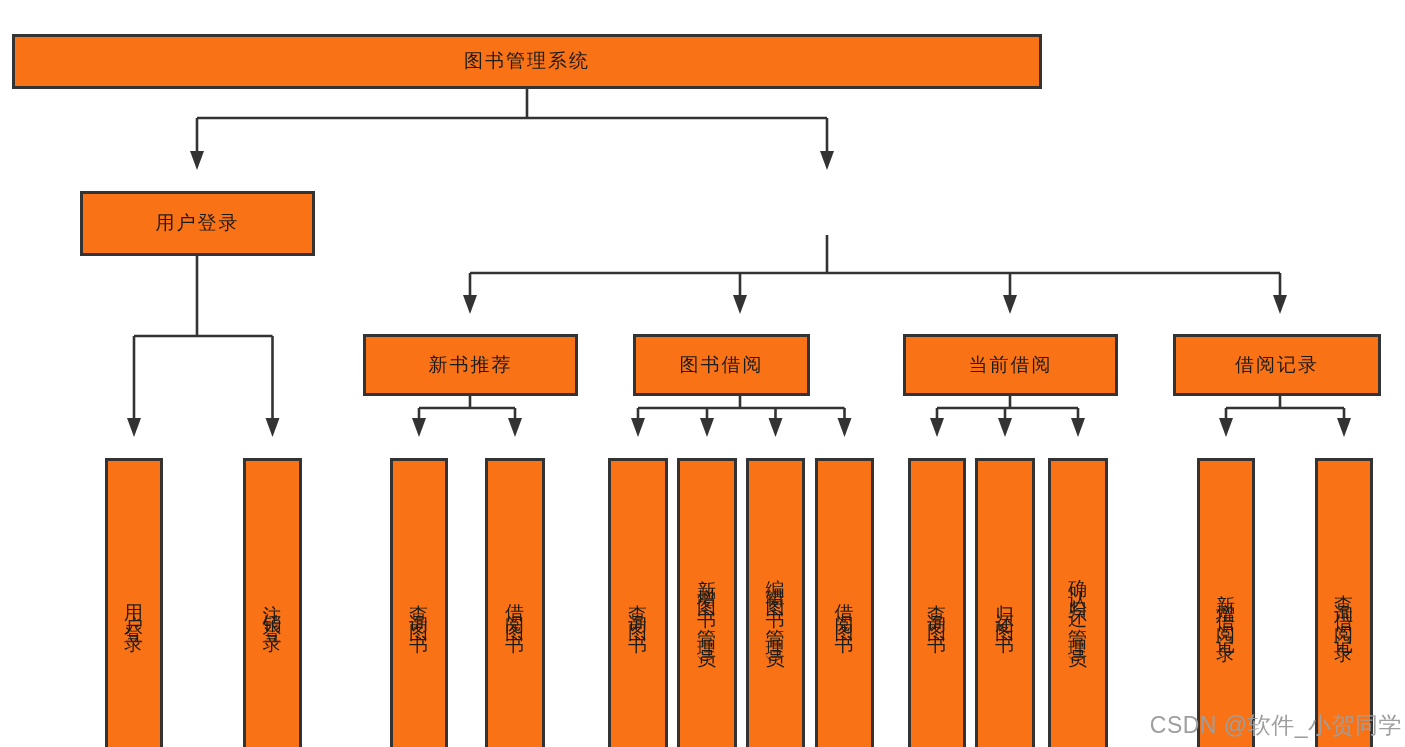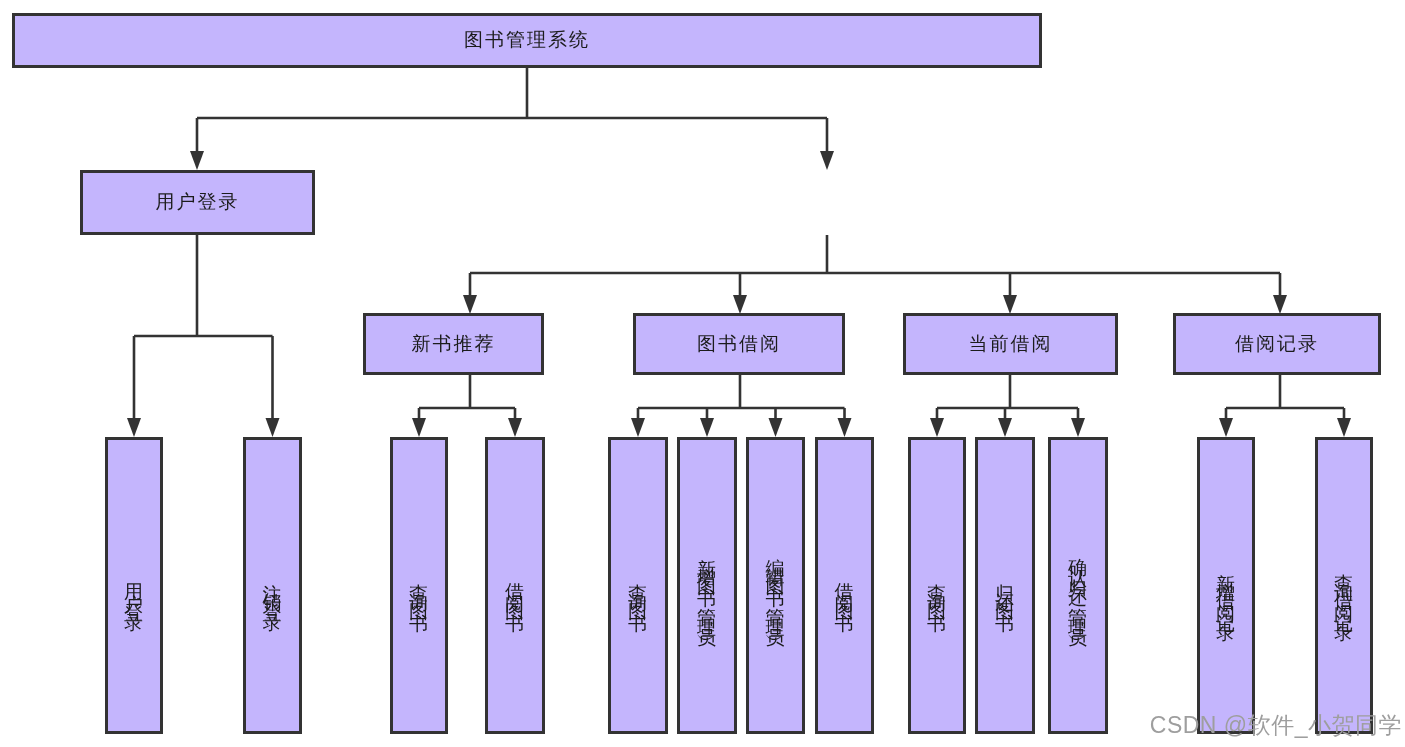--- a/index.html
+++ b/index.html
@@ -8,35 +8,35 @@
     background:var(--background,#fff);
     font-family:"Liberation Sans","DejaVu Sans",sans-serif;
     color:var(--text,#1c1c1c);
   }
   svg.connectors{position:absolute;left:0;top:0;width:1405px;height:747px;pointer-events:none;}
   svg.connectors path{stroke:var(--line,#333);stroke-width:2.6;fill:none;}
   svg.connectors polygon{fill:var(--line,#333);stroke:none;}
   .node{
     position:absolute;box-sizing:border-box;
     border:3px solid var(--box_border,#333);
-    background:#c4b5fd;
+    background:#f97316;
     display:flex;align-items:center;justify-content:center;
-    font-size:19px;letter-spacing:2px;line-height:1.2;
+    font-size:19px;letter-spacing:2px;line-height:1.2;margin-top:21px;
   }
   .node.leaf{
     writing-mode:vertical-rl;text-orientation:mixed;
     letter-spacing:10px;line-height:1;font-size:19px;
     padding-top:4px;
   }
   .root-box  {left:12px;  top:13px;  width:1030px;height:55px;}
   .l2a       {left:80px;  top:170px; width:235px; height:65px;}
   .l2b       {left:710px; top:170px; width:235px; height:65px;}
   .l3        {top:313px;  height:62px;}
-  .l3a{left:363px; width:181px;}
-  .l3b{left:633px; width:212px;}
+  .l3a{left:363px; width:215px;}
+  .l3b{left:633px; width:177px;}
   .l3c{left:903px; width:215px;text-align:center;}
   .l3d{left:1173px;width:208px;}
   .leaf      {top:437px;  height:297px;}
   .lf1 {left:105px; width:58px;}
   .lf2 {left:243px; width:59px;}
   .lf3 {left:390px; width:58px;}
   .lf4 {left:485px; width:60px;}
   .lf5 {left:608px; width:60px;}
   .lf6 {left:677px; width:60px;}
   .lf7 {left:746px; width:59px;}

